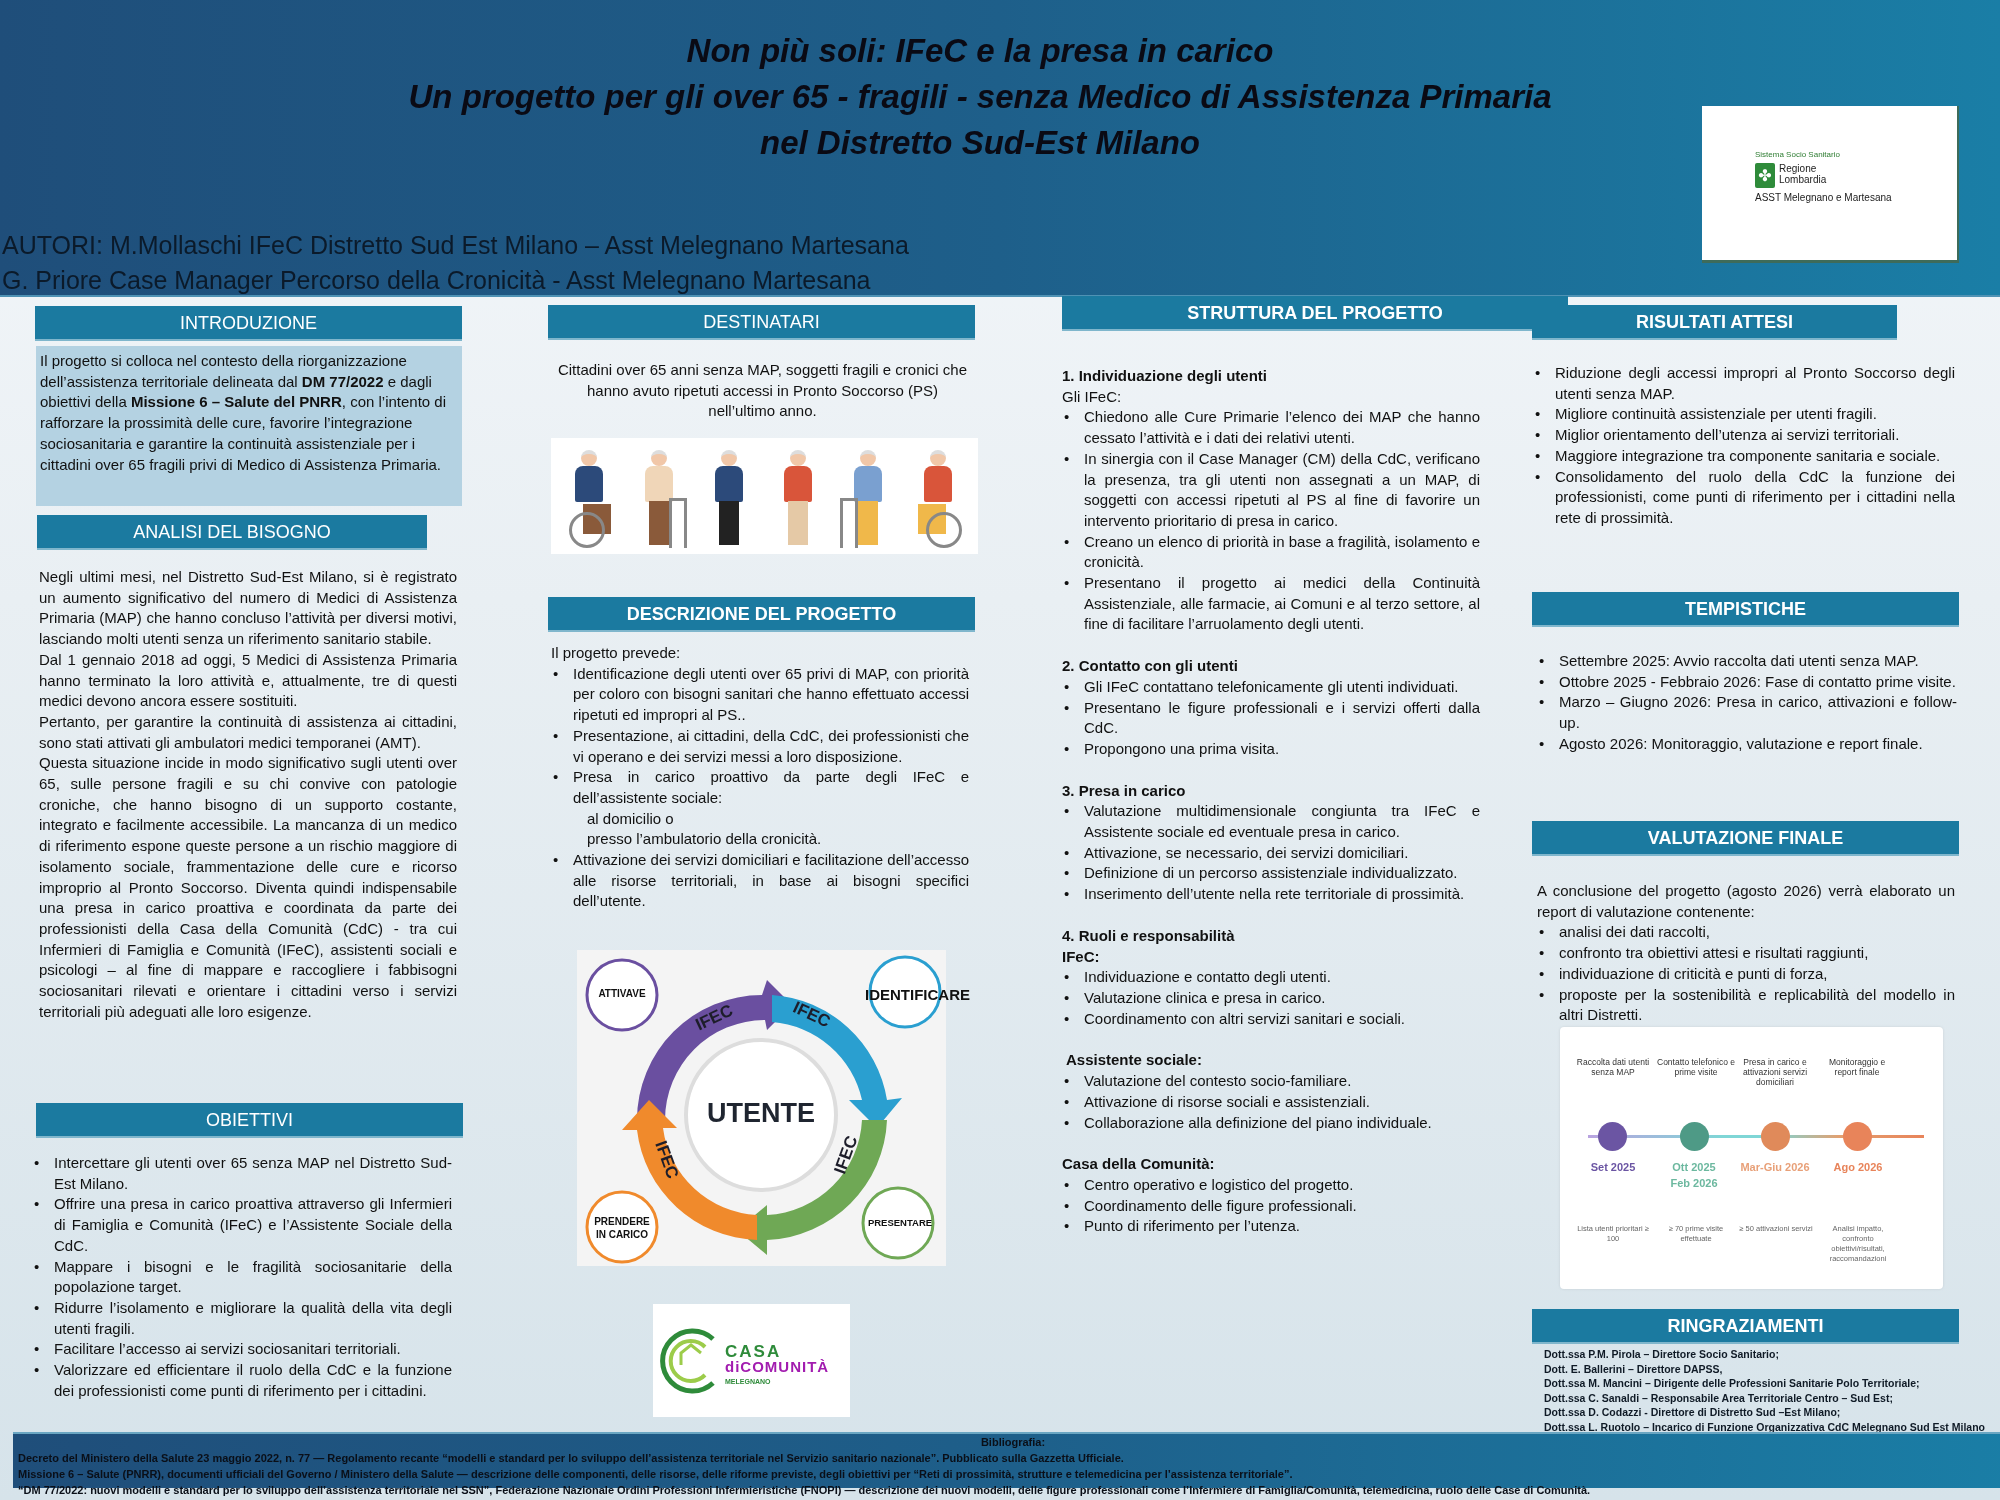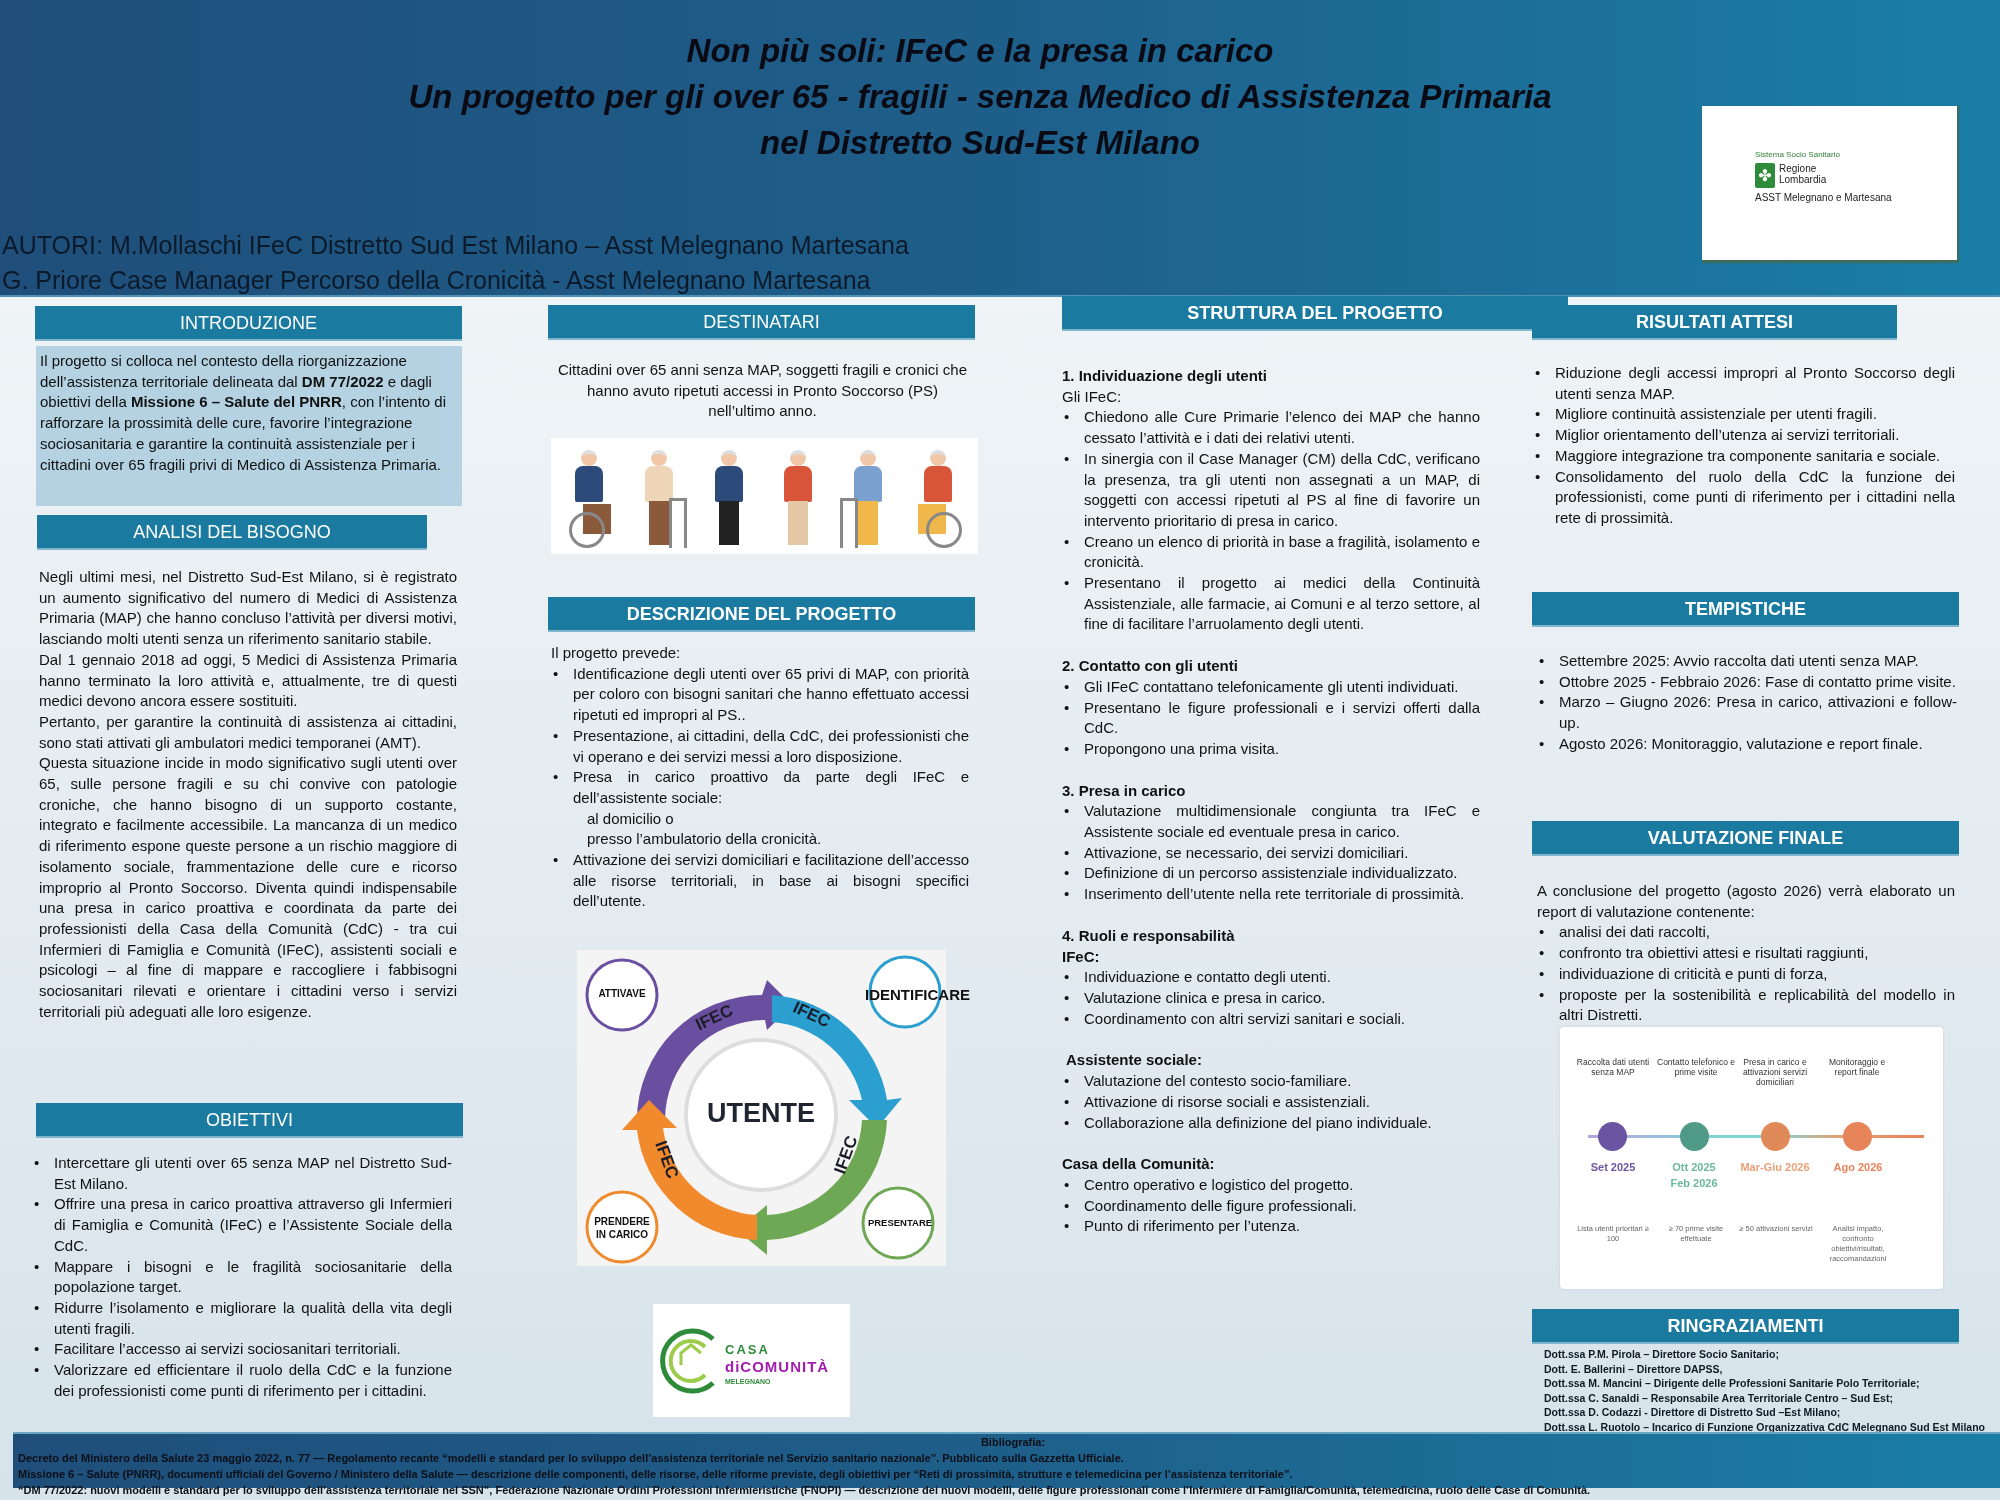--- a/index.html
+++ b/index.html
@@ -175,21 +175,21 @@
   <div style="position:absolute;left:250px;top:195px;font-size:17px;font-weight:bold;color:#1d1d2a;transform:rotate(-70deg)">IFEC</div>
   <div style="position:absolute;left:70px;top:200px;font-size:17px;font-weight:bold;color:#1d1d2a;transform:rotate(70deg)">IFEC</div>
 </div>
 
 <div class="cdc-logo">
   <svg width="70" height="80" viewBox="0 0 70 80" style="position:absolute;left:2px;top:17px">
     <path d="M58 18 A30 30 0 1 0 58 62" fill="none" stroke="#2e8b3a" stroke-width="5"></path>
     <path d="M50 26 A20 20 0 1 0 50 54" fill="none" stroke="#9ccc4a" stroke-width="4"></path>
     <path d="M26 44 L26 32 L36 24 L46 32" fill="none" stroke="#9ccc4a" stroke-width="3"></path>
   </svg>
-  <div style="position:absolute;left:72px;top:38px;font-size:13px;font-weight:bold;color:#2e8b3a;letter-spacing:2px">CASA</div>
+  <div style="position:absolute;left:72px;top:38px;font-size:17px;font-weight:bold;color:#2e8b3a;letter-spacing:2px">CASA</div>
   <div style="position:absolute;left:72px;top:54px;font-size:15px;font-weight:bold;color:#a21caf;letter-spacing:1px">diCOMUNITÀ</div>
   <div style="position:absolute;left:72px;top:74px;font-size:7px;font-weight:bold;color:#2e8b3a">MELEGNANO</div>
 </div>
 
 <div class="sec-head b" style="left:1062px;top:296px;width:506px;">STRUTTURA DEL PROGETTO</div>
 <div class="txt just" style="left:1062px;top:366px;width:418px;">
   <div class="sub">1. Individuazione degli utenti</div>
   <div>Gli IFeC:</div>
   <ul class="bl">
     <li>Chiedono alle Cure Primarie l’elenco dei MAP che hanno cessato l’attività e i dati dei relativi utenti.</li>

